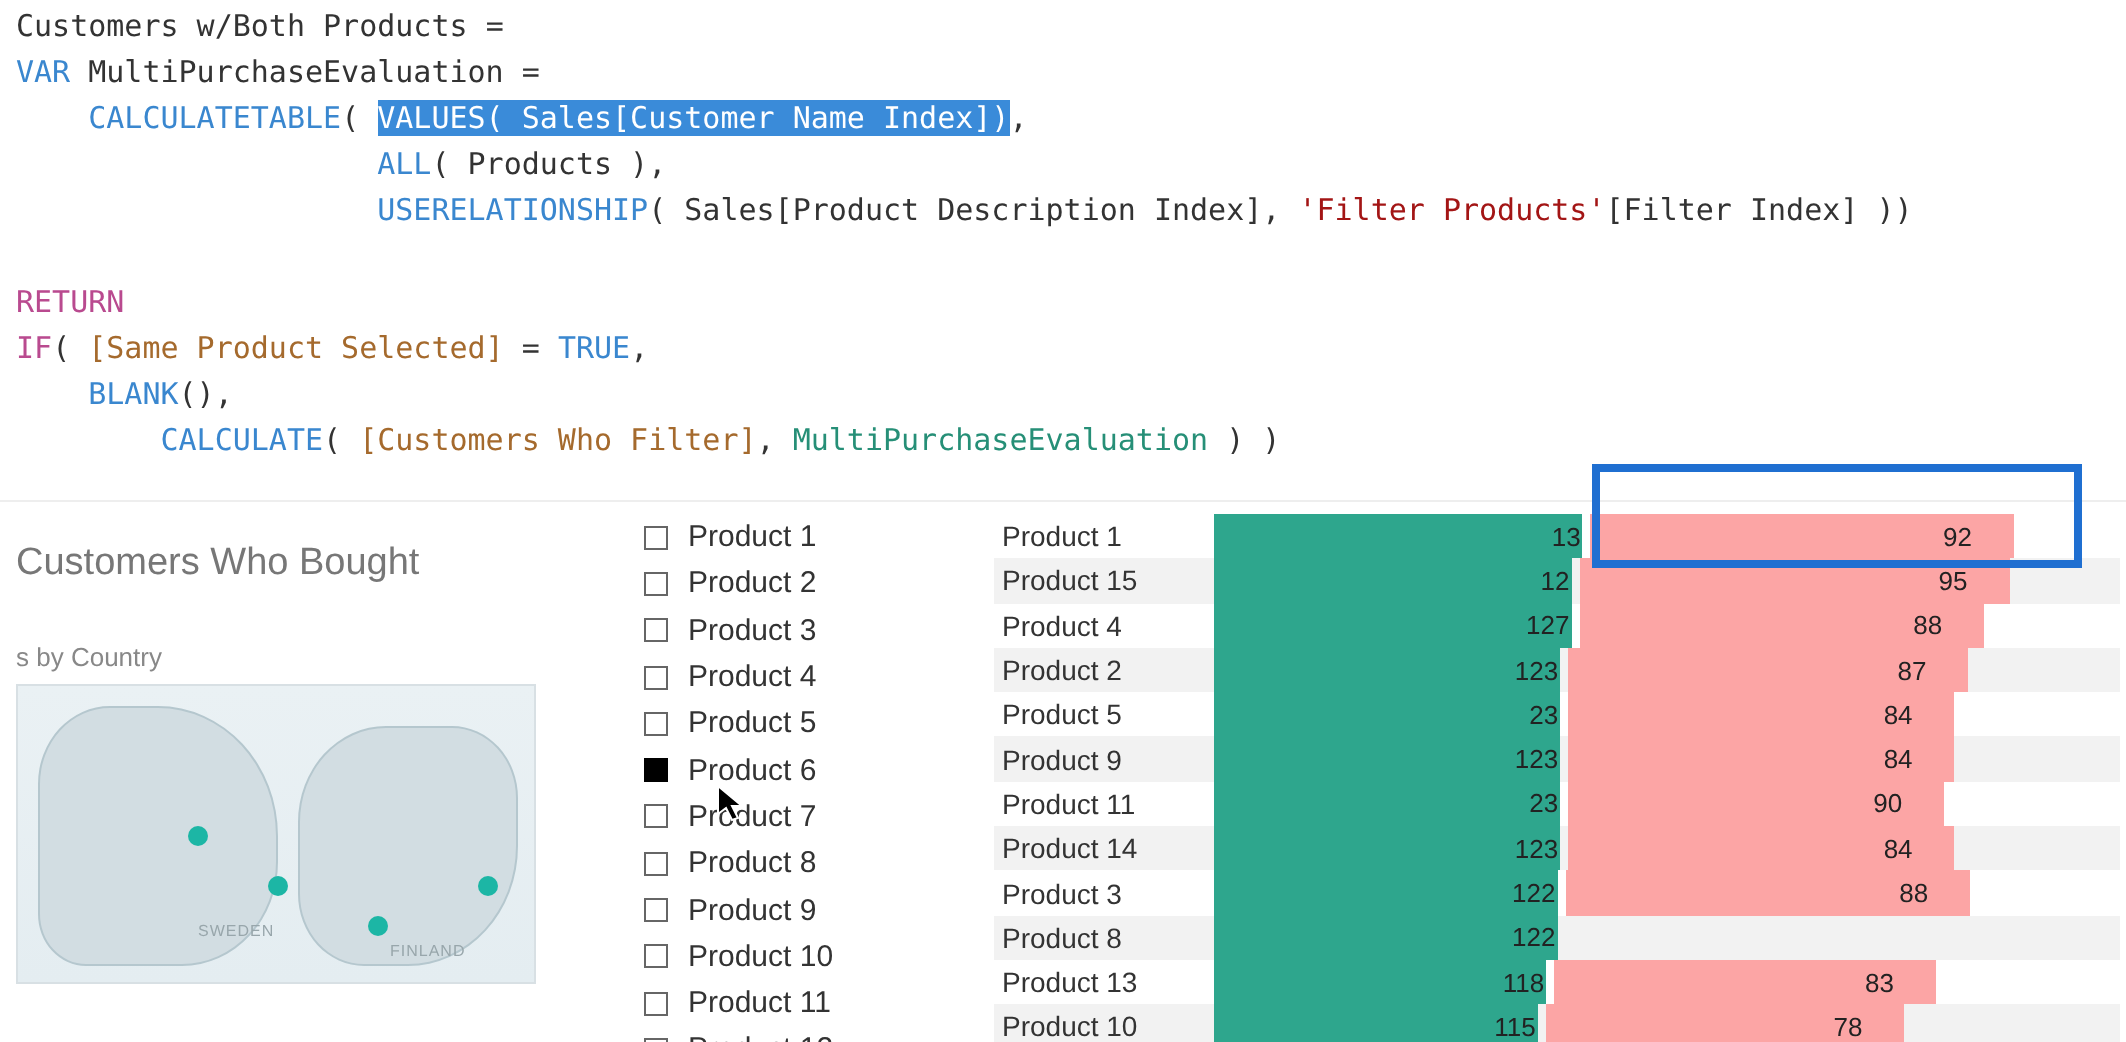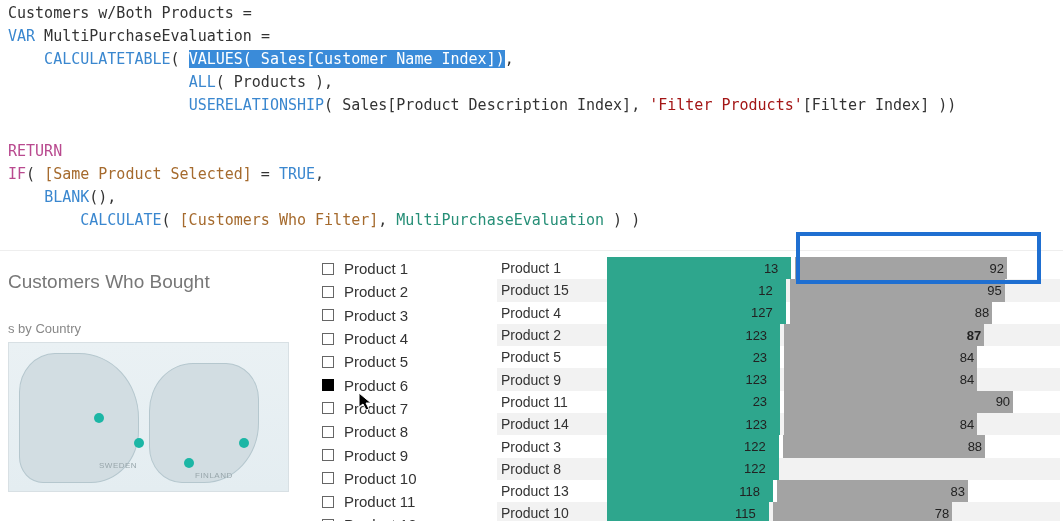--- a/index.html
+++ b/index.html
@@ -58,21 +58,21 @@
     font-family: "Segoe UI Light","Segoe UI",sans-serif;
     margin-bottom: 28px;
   }
   .left-sub {
     color: #888;
     font-size: 13px;
     margin-bottom: 6px;
   }
   .map {
     position: relative;
-    width: 281px;
+    width: 260px;
     height: 150px;
     background: linear-gradient(180deg,#eaf1f4,#e4edf1);
     border: 1px solid #d8e0e4;
     overflow: hidden;
   }
   .land {
     position: absolute;
     background: #d2dde2;
     border: 1px solid #b5c7ce;
   }
@@ -144,30 +144,30 @@
     display: flex;
     align-items: stretch;
     position: relative;
   }
   .bar-a {
     background: #2ea68d;
     color: #222;
     display: flex;
     align-items: center;
     justify-content: flex-end;
-    padding-right: 13px;
+    padding-right: 1px;
     font-size: 13px;
   }
   .bar-b {
-    background: #a3a3a3;
+    background: #fca5a5;
     color: #222;
     display: flex;
     align-items: center;
     justify-content: flex-end;
-    padding-right: 3px;
+    padding-right: 21px;
     font-size: 13px;
     margin-left: 4px;
   }
 
   .highlight-box {
     position: absolute;
     left: 796px;
     top: 232px;
     width: 245px;
     height: 52px;
@@ -280,42 +280,42 @@
         <div class="bar-label">Product 4</div>
         <div class="bar-track">
           <div class="bar-a" style="width: 178.741px;">127</div>
           <div class="bar-b" style="width: 202.4px;">88</div>
         </div>
       </div>
       <div class="bar-row alt">
         <div class="bar-label">Product 2</div>
         <div class="bar-track">
           <div class="bar-a" style="width: 173.111px;">123</div>
-          <div class="bar-b" style="width: 200.1px; font-weight: bold;">87</div>
+          <div class="bar-b" style="width: 200.1px;">87</div>
         </div>
       </div>
       <div class="bar-row">
         <div class="bar-label">Product 5</div>
         <div class="bar-track">
           <div class="bar-a" style="width: 173.111px;">23</div>
           <div class="bar-b" style="width: 193.2px;">84</div>
         </div>
       </div>
       <div class="bar-row alt">
         <div class="bar-label">Product 9</div>
         <div class="bar-track">
           <div class="bar-a" style="width: 173.111px;">123</div>
           <div class="bar-b" style="width: 193.2px;">84</div>
         </div>
       </div>
       <div class="bar-row">
         <div class="bar-label">Product 11</div>
         <div class="bar-track">
           <div class="bar-a" style="width: 173.111px;">23</div>
-          <div class="bar-b" style="width: 229px;">90</div>
+          <div class="bar-b" style="width: 188px;">90</div>
         </div>
       </div>
       <div class="bar-row alt">
         <div class="bar-label">Product 14</div>
         <div class="bar-track">
           <div class="bar-a" style="width: 173.111px;">123</div>
           <div class="bar-b" style="width: 193.2px;">84</div>
         </div>
       </div>
       <div class="bar-row">

